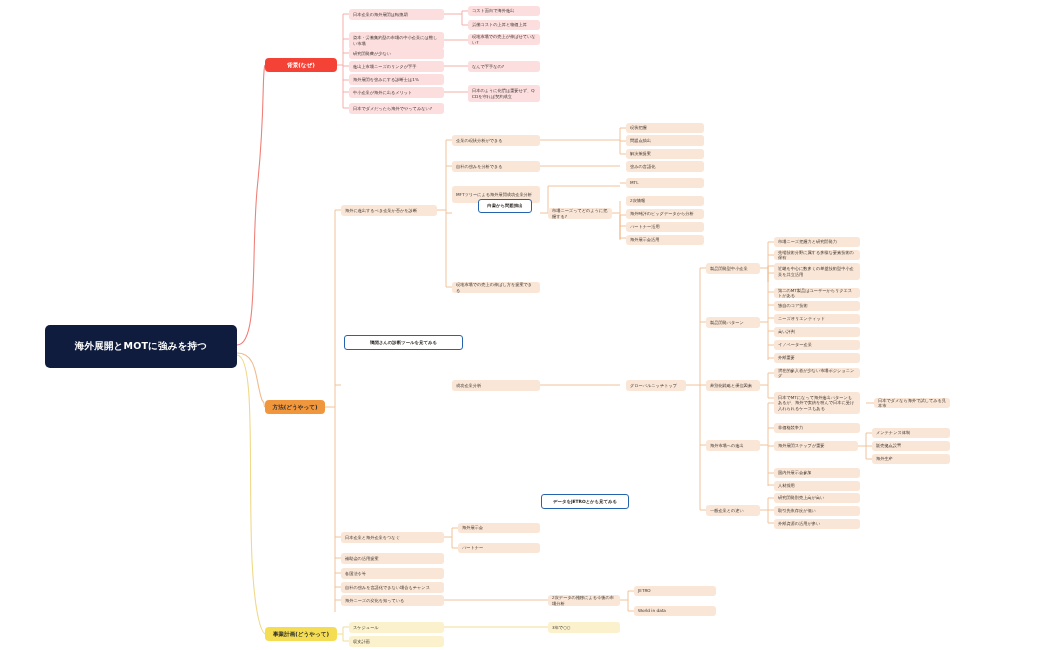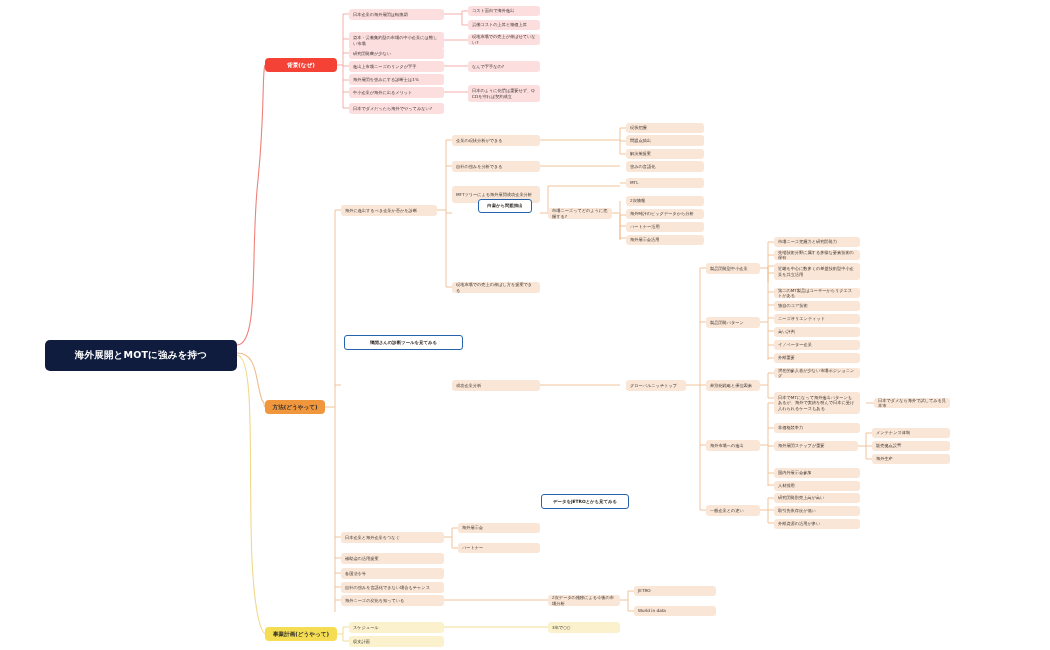--- a/index.html
+++ b/index.html
@@ -147,21 +147,21 @@
       <path d="M628,591 L628,611" stroke="#f0bd8e"></path>
       <path d="M628,591 L634,591 M628,611 L634,611" stroke="#f0bd8e"></path>
 
       <path d="M337,634 L343,634" stroke="#f0d98a"></path>
       <path d="M343,627 L343,641" stroke="#f0d98a"></path>
       <path d="M343,627 L349,627 M343,641 L349,641" stroke="#f0d98a"></path>
       <path d="M444,627 L548,627" stroke="#f0d98a"></path>
     </g>
   </svg>
 
-  <div class="node n-root" style="left:45px;top:340px;width:192px;height:31px;">
+  <div class="node n-root" style="left:45px;top:325px;width:192px;height:43px;">
     <span>
       <span>(何を)</span><br>
       <span>海外展開とMOTに強みを持つ</span><br>
       <span>診断士の事業プラン</span>
     </span>
   </div>
 
   <div class="node n-br red" style="left:265px;top:58px;width:72px;height:14px;">
     <span>背景(なぜ)</span>
   </div>

